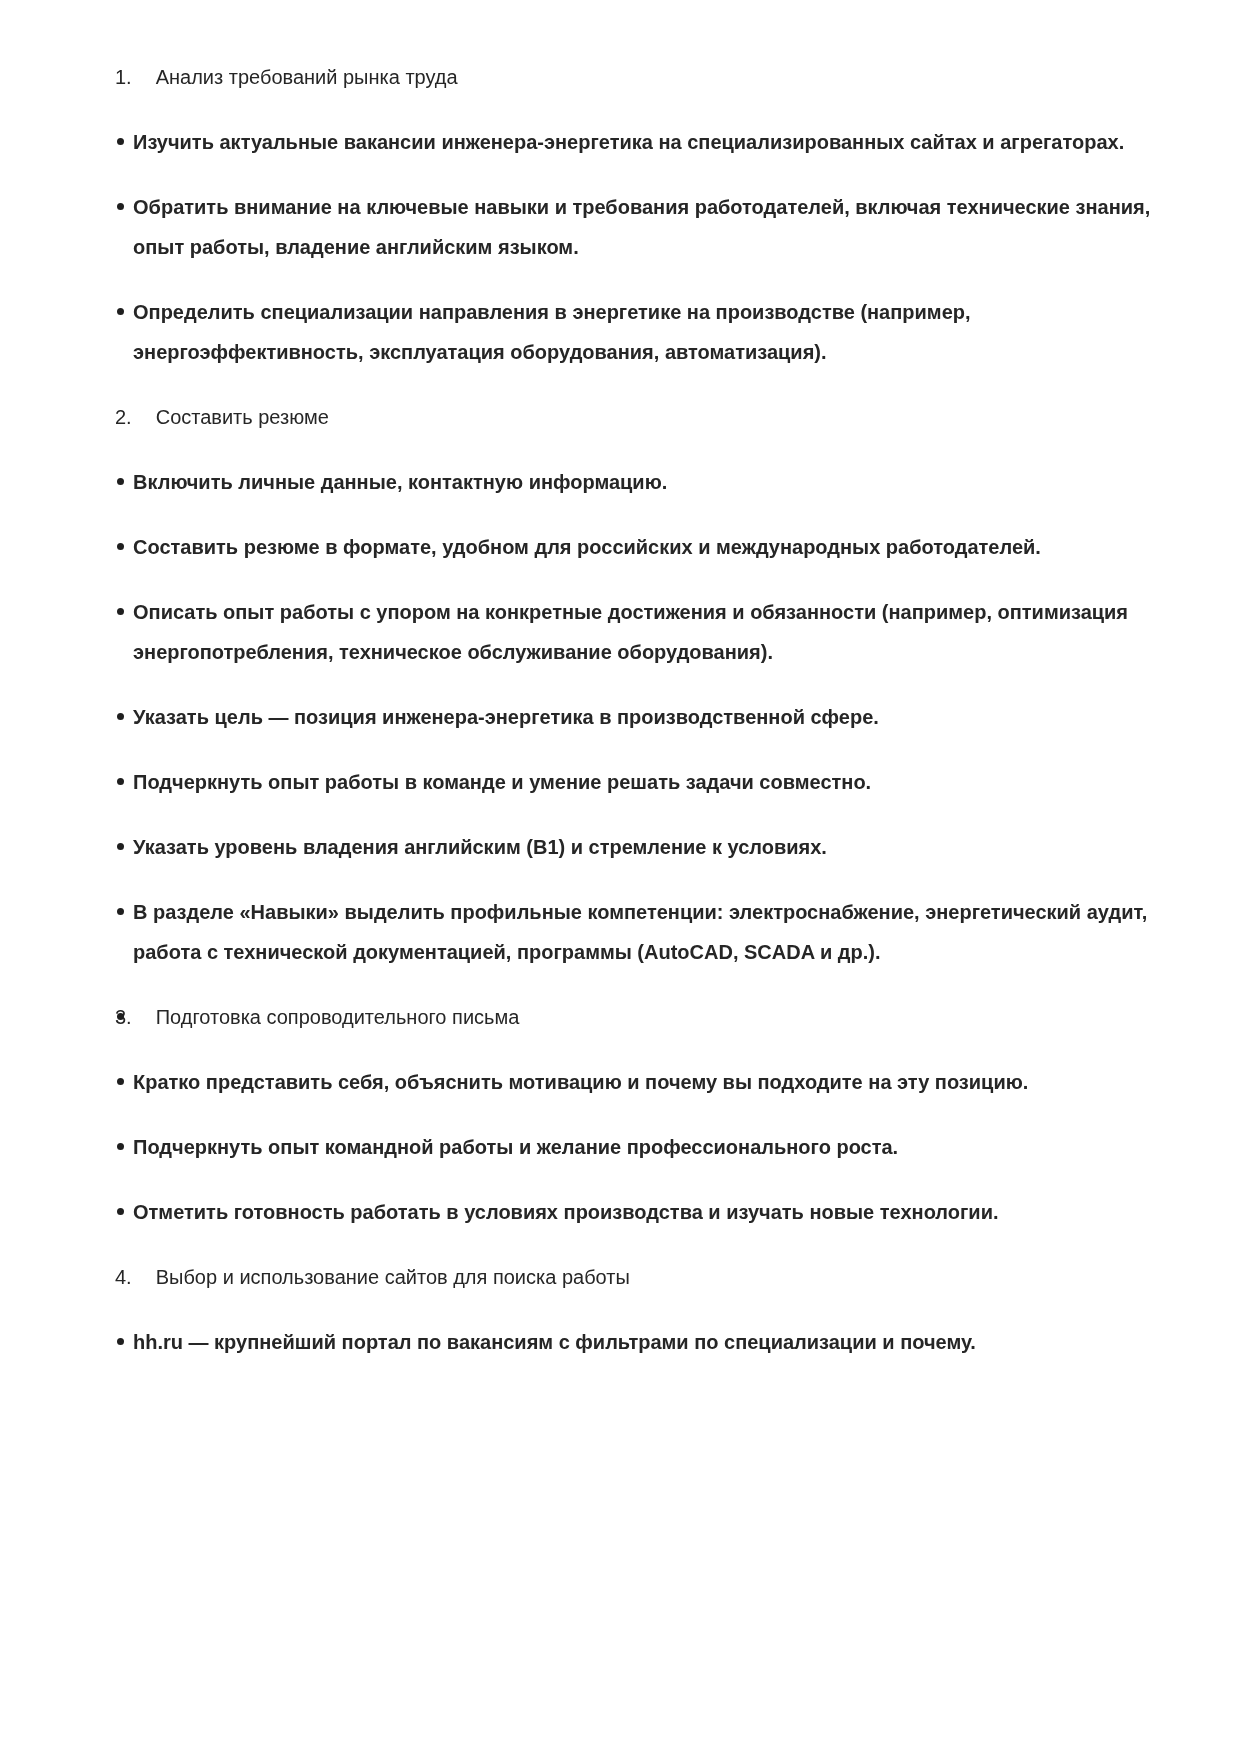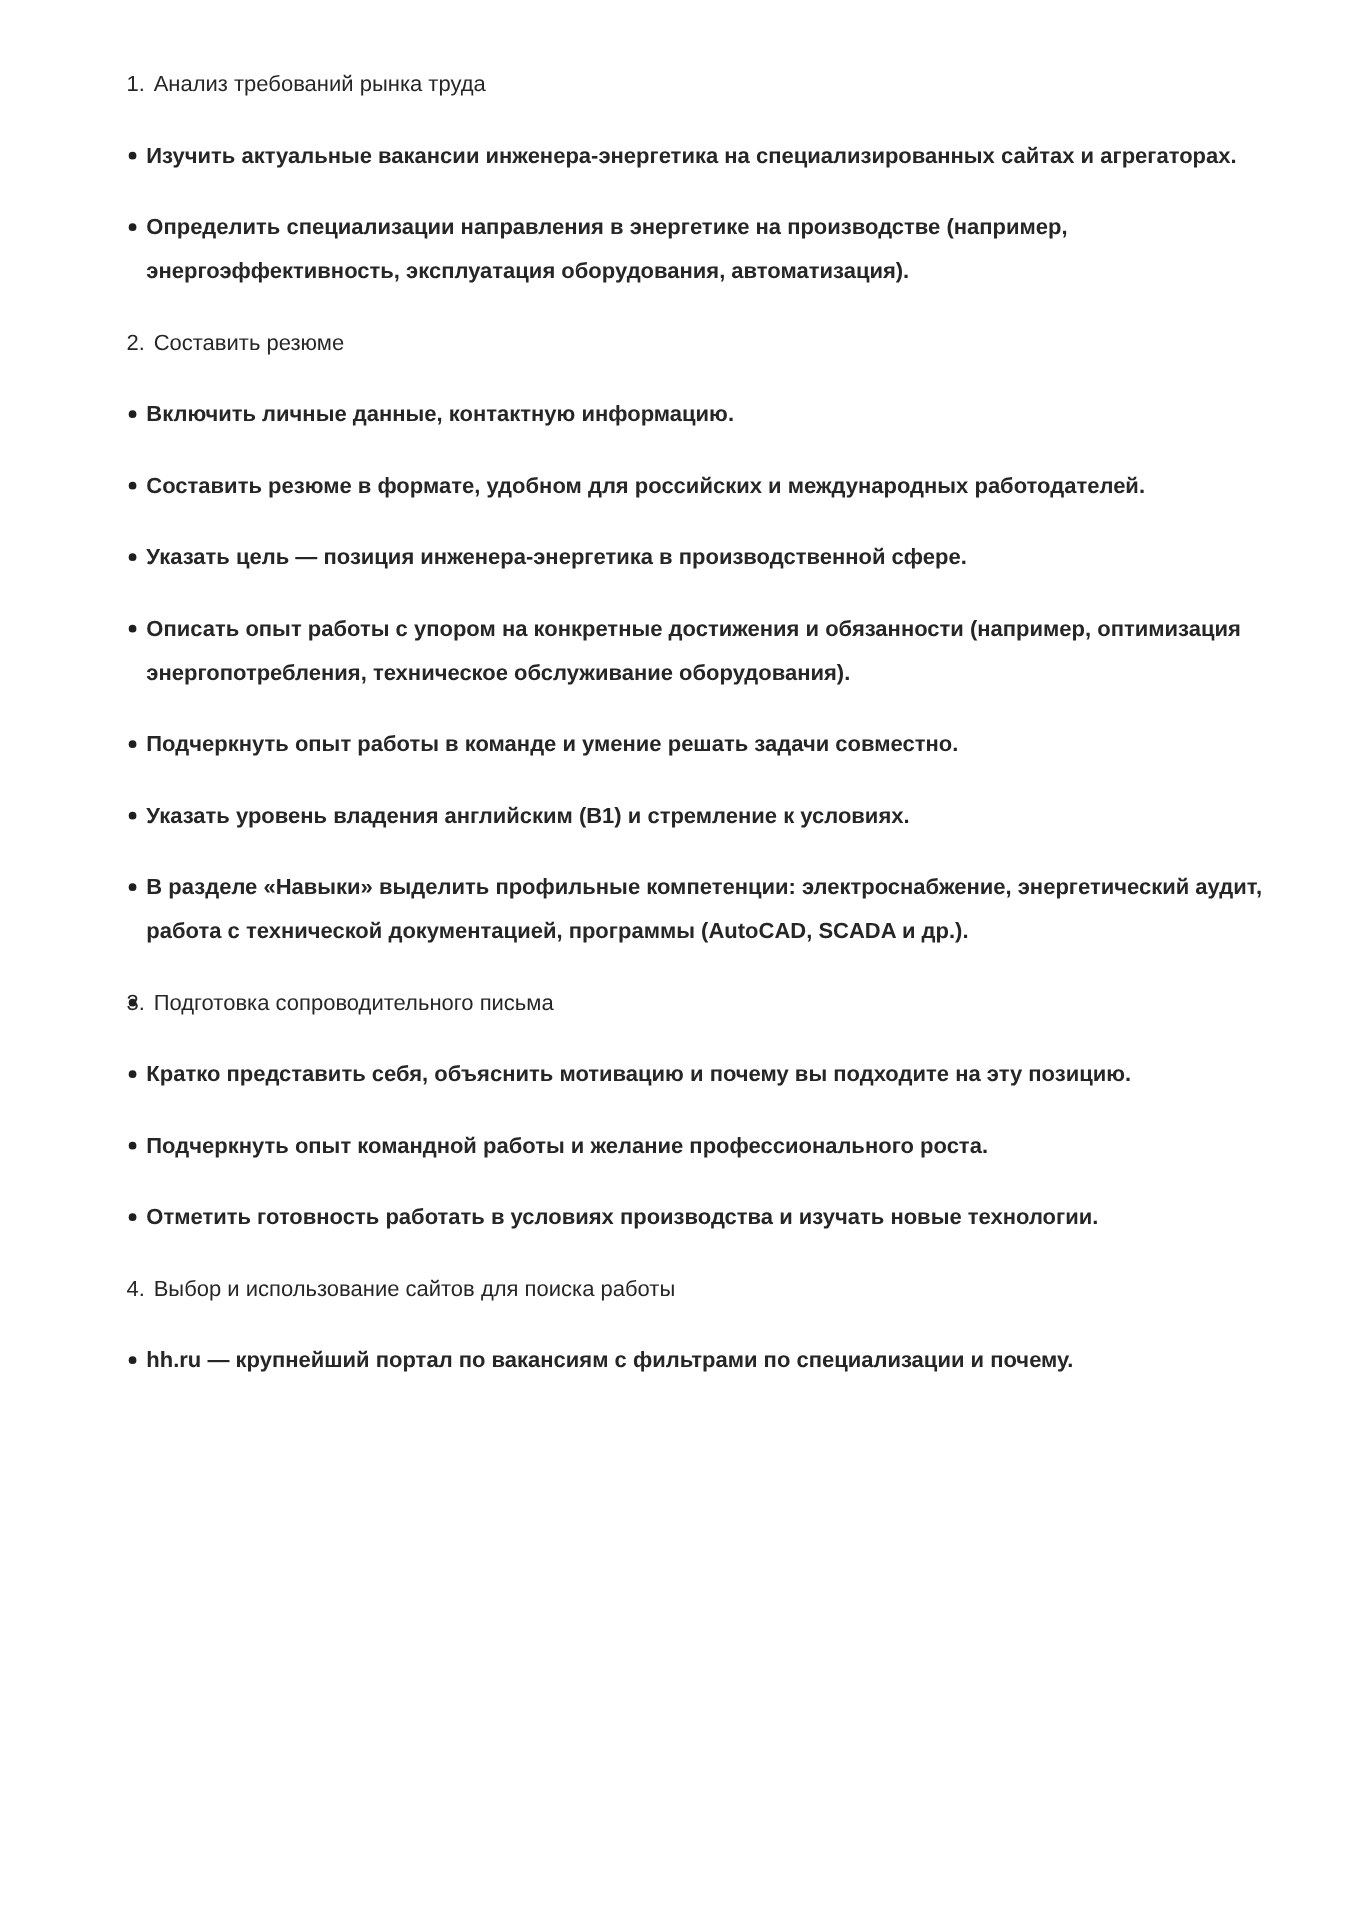--- a/index.html
+++ b/index.html
@@ -22,21 +22,21 @@
   .doc{
     padding-top:57px;
   }
   .section{margin:0;}
   .section-heading{
     margin:0 0 25px 0;
     padding-left:115px;
     white-space:nowrap;
   }
   .section-number{display:inline;}
-  .section-title{margin-left:8px;}
+  .section-title{margin-left:24px;}
   ul.bullets{
     list-style:none;
     margin:0;
     padding:0 0 0 133px;
   }
   ul.bullets li{
     position:relative;
     max-width:1030px;
     margin:0 0 25px 0;
     font-weight:bold;
@@ -55,33 +55,34 @@
 <body>
 
 <div class="doc">
 
   <div class="section">
     <div class="section-heading">
       <span class="section-number">1.</span><span class="section-title">Анализ требований рынка труда</span>
     </div>
     <ul class="bullets">
       <li><span class="dot"></span><span>Изучить актуальные вакансии инженера-энергетика на специализированных сайтах и агрегаторах.</span></li>
+      <li><span class="dot"></span><span>Обратить внимание на ключевые навыки и требования работодателей, включая технические знания, опыт работы, владение английским языком.</span></li>
       <li><span class="dot"></span><span>Определить специализации направления в энергетике на производстве (например, энергоэффективность, эксплуатация оборудования, автоматизация).</span></li>
     </ul>
   </div>
 
   <div class="section">
     <div class="section-heading">
       <span class="section-number">2.</span><span class="section-title">Составить резюме</span>
     </div>
     <ul class="bullets">
       <li><span class="dot"></span><span>Включить личные данные, контактную информацию.</span></li>
       <li><span class="dot"></span><span>Составить резюме в формате, удобном для российских и международных работодателей.</span></li>
+      <li><span class="dot"></span><span>Описать опыт работы с упором на конкретные достижения и обязанности (например, оптимизация энергопотребления, техническое обслуживание оборудования).</span></li>
       <li><span class="dot"></span><span>Указать цель — позиция инженера-энергетика в производственной сфере.</span></li>
-      <li><span class="dot"></span><span>Описать опыт работы с упором на конкретные достижения и обязанности (например, оптимизация энергопотребления, техническое обслуживание оборудования).</span></li>
       <li><span class="dot"></span><span>Подчеркнуть опыт работы в команде и умение решать задачи совместно.</span></li>
       <li><span class="dot"></span><span>Указать уровень владения английским (B1) и стремление к условиях.</span></li>
       <li><span class="dot"></span><span>В разделе «Навыки» выделить профильные компетенции: электроснабжение, энергетический аудит, работа с технической документацией, программы (AutoCAD, SCADA и др.).</span></li>
       <li><span class="dot"></span></li>
     </ul>
   </div>
 
   <div class="section">
     <div class="section-heading">
       <span class="section-number">3.</span><span class="section-title">Подготовка сопроводительного письма</span>

